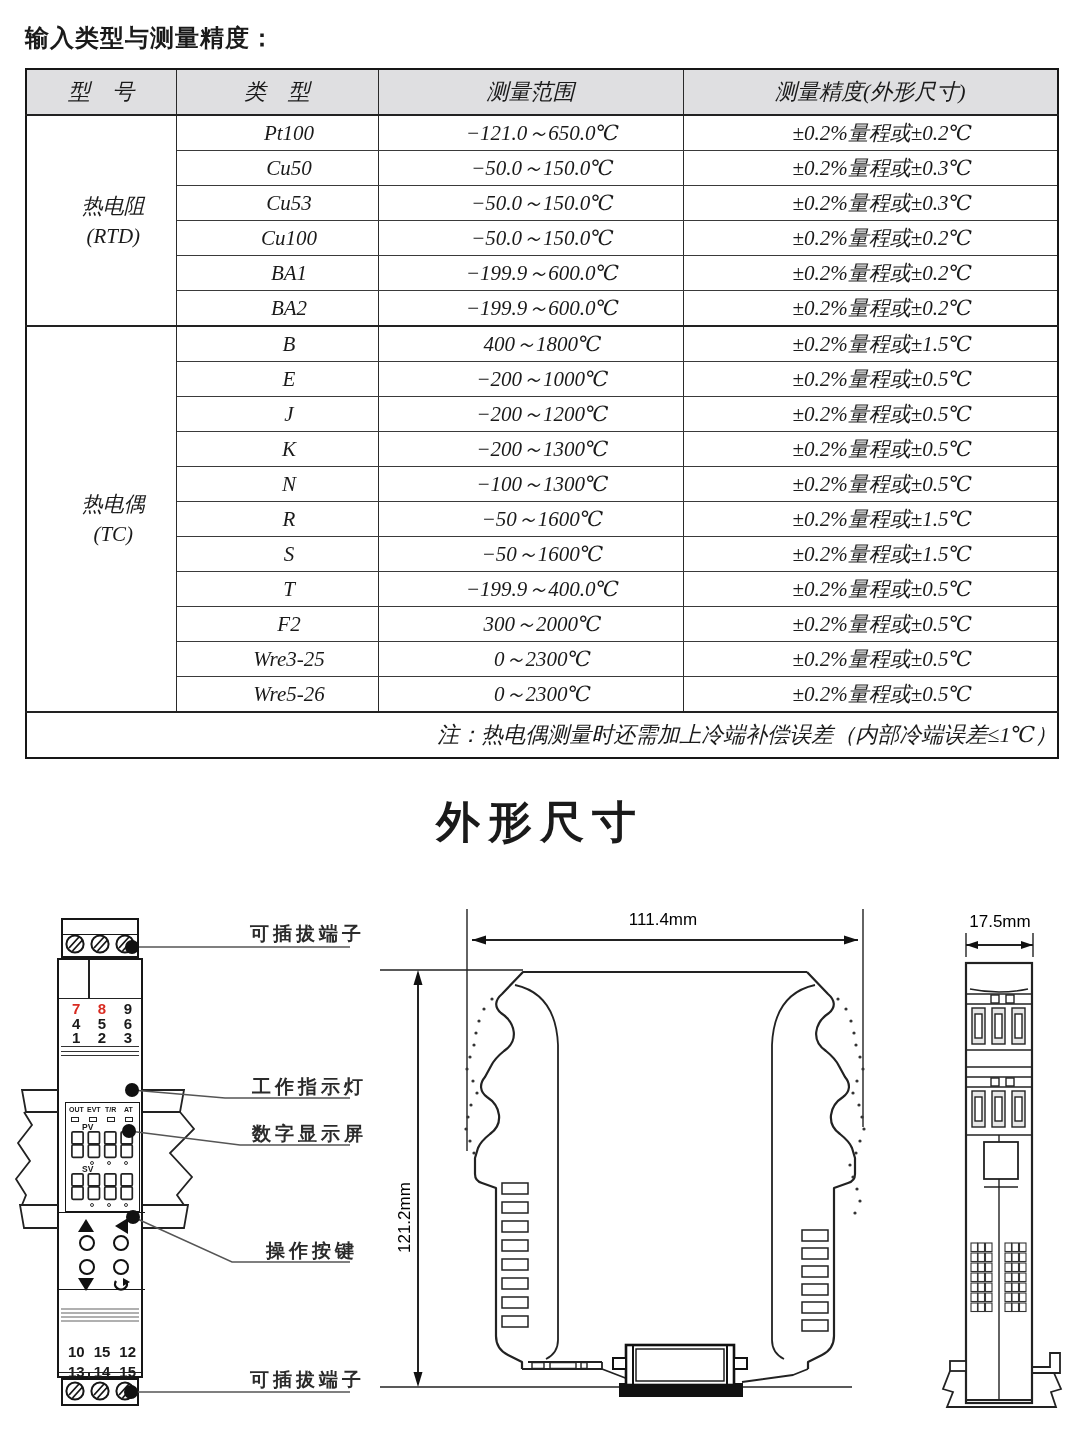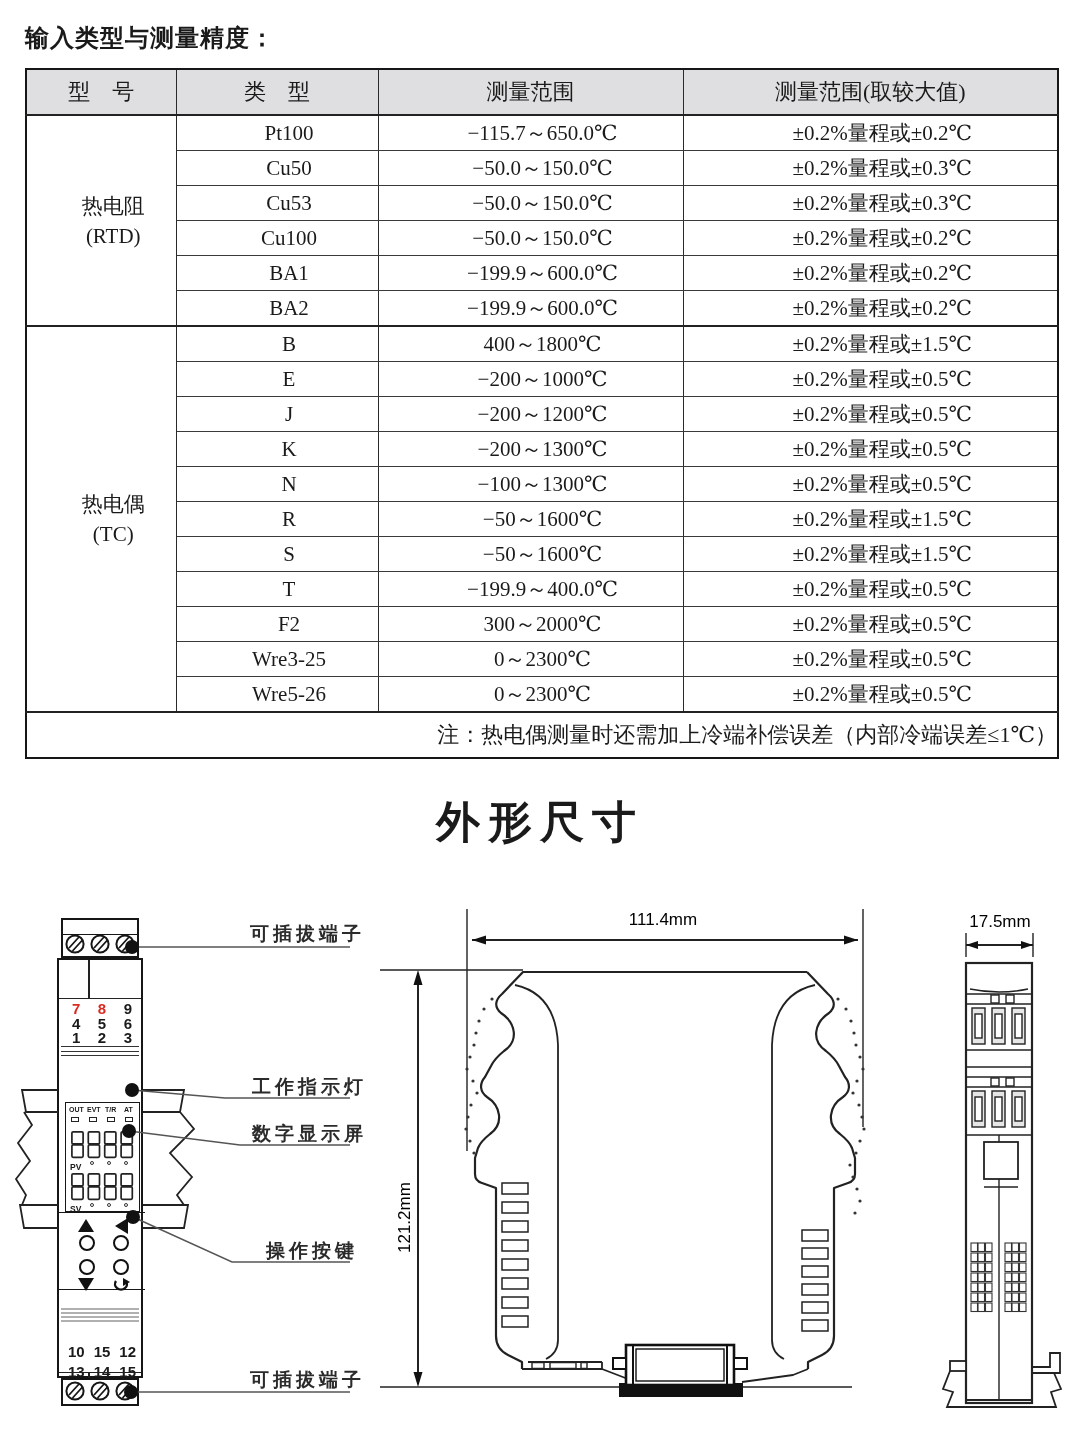--- a/index.html
+++ b/index.html
@@ -7,21 +7,21 @@
   
   .doc-title{position:absolute;left:25px;top:22px;font-family:"Liberation Serif","DejaVu Serif",serif;
     font-size:24px;font-weight:bold;letter-spacing:1px;}
   table.spec{position:absolute;left:25px;top:68px;width:1032px;border-collapse:collapse;table-layout:fixed;
     font-family:"Liberation Serif","DejaVu Serif",serif;font-size:21px;}
   table.spec th,table.spec td{border:1.4px solid #3a3a3a;text-align:center;padding:0;}
   table.spec thead th{height:44px;background:#dfdfe1;font-weight:normal;font-size:22px;border-bottom:2.4px solid #222;}
   table.spec tbody td{height:34px;padding-left:24px;}
   table.spec .model-cell{font-size:21px;line-height:30px;}
   table.spec tr.group-start td{border-top:2.2px solid #222;}
-  table.spec{border:2.6px solid #161616;}
+  table.spec{border:2.6px solid #161616;font-style:italic;}
   table.spec td,table.spec th{border-left:1.6px solid #2a2a2a;border-right:1.6px solid #2a2a2a;}
   table.spec .note-row td{border-top:2.2px solid #222;text-align:right;padding:6px 0 6px 12px;height:32px;font-size:22px;}
   
   .section-title{position:absolute;left:0;top:793px;width:1080px;text-align:center;
     font-size:44px;font-weight:bold;letter-spacing:8px;}
   
   .drawings{position:absolute;left:0;top:895px;width:1080px;height:558px;}
   .overlay{position:absolute;left:0;top:0;z-index:6;pointer-events:none;}
   .callout{position:absolute;z-index:7;font-size:19px;font-weight:bold;letter-spacing:4px;color:#2b2b2b;white-space:nowrap;}
   
@@ -37,21 +37,21 @@
   .vdiv{position:absolute;width:1.8px;background:#222;}
   .hline{position:absolute;left:2px;right:2px;border-top:1.6px solid #333;}
   .hline.gray{border-top:2px solid #b0b0b0;}
   .num-grid{position:absolute;left:0;width:86px;}
   .num-row{display:flex;justify-content:space-between;padding:0 13px;font-size:15px;font-weight:bold;line-height:14.5px;}
   .num-grid.bot .num-row{line-height:20px;padding:0 9px;}
   .num-row .red{color:#d92b21;}
   .panel{position:absolute;left:6px;top:142px;width:75px;height:110px;border:1.6px solid #161616;}
   .ind-label{position:absolute;top:3px;font-size:7px;font-weight:bold;}
   .led{position:absolute;top:14px;width:8px;height:4.5px;border:1.2px solid #222;}
-  .pvsv{position:absolute;left:4px;font-size:8.5px;font-weight:bold;margin-top:40px;}
+  .pvsv{position:absolute;left:16px;font-size:8.5px;font-weight:bold;}
   .digits{position:absolute;left:4px;}
   .dec{position:absolute;width:4px;height:4px;border:1.2px solid #333;border-radius:50%;}
   .btn-area{position:absolute;left:0;top:252px;width:86px;height:78px;border-top:1.9px solid #161616;border-bottom:1.9px solid #161616;}
   .circle-btn{position:absolute;width:16px;height:16px;border:2.2px solid #111;border-radius:50%;}
   .tri{position:absolute;width:0;height:0;}
   .tri.up{border-left:8px solid transparent;border-right:8px solid transparent;border-bottom:13px solid #111;}
   .tri.down{border-left:8px solid transparent;border-right:8px solid transparent;border-top:13px solid #111;}
   .tri.left{border-top:8px solid transparent;border-bottom:8px solid transparent;border-right:13px solid #111;}
   svg text{font-family:"Liberation Sans","DejaVu Sans",sans-serif;}
 </style>
@@ -78,31 +78,31 @@
       <col style="width:150px">
       <col style="width:202px">
       <col style="width:305px">
       <col style="width:375px">
     </colgroup>
   <thead>
     <tr>
       <th>型　号</th>
       <th>类　型</th>
       <th>测量范围</th>
-      <th>测量范围(取较大值)</th>
+      <th>测量精度(外形尺寸)</th>
     </tr>
   </thead>
   <tbody id="tbody">
       <tr>
         <td rowspan="6" class="model-cell">
           <div>热电阻</div>
           <div>(RTD)</div>
         </td>
         <td>Pt100</td>
-        <td>−115.7～650.0℃</td>
+        <td>−121.0～650.0℃</td>
         <td>±0.2%量程或±0.2℃</td>
       </tr>
       <tr>
         <td>Cu50</td>
         <td>−50.0～150.0℃</td>
         <td>±0.2%量程或±0.3℃</td>
       </tr>
       <tr>
         <td>Cu53</td>
         <td>−50.0～150.0℃</td>

